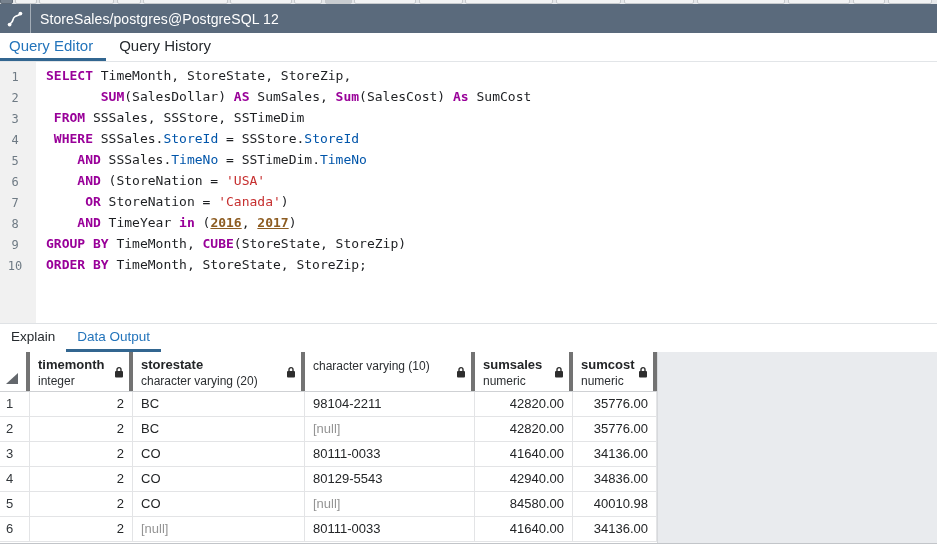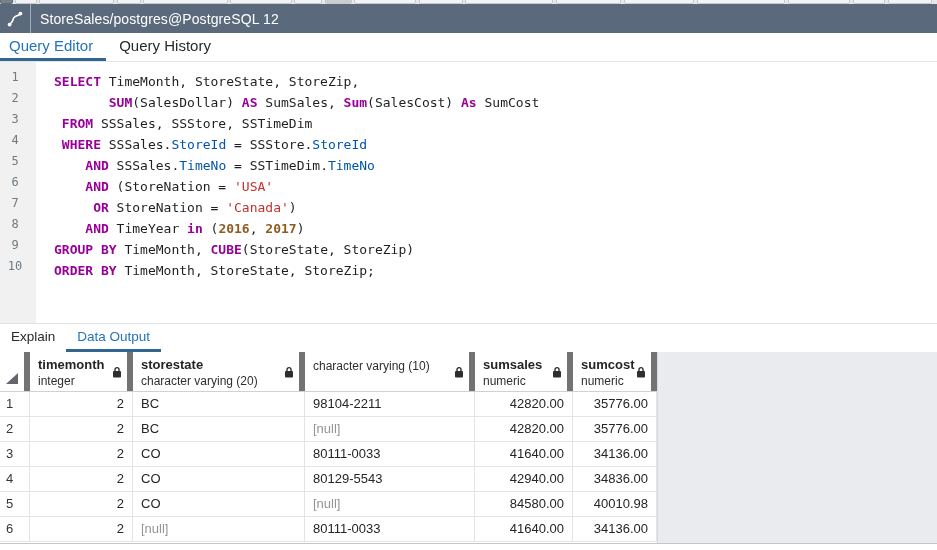--- a/index.html
+++ b/index.html
@@ -22,39 +22,39 @@
   .editor-tabs { display:flex; height:29px; background:#fff; border-bottom:1px solid #e2e5e8; }
   .etab { display:flex; align-items:center; padding:0 13px; font-size:15px; color:#262a2e; cursor:pointer; border-bottom:3px solid transparent; }
   .etab:first-child { padding-left:9px; }
   .etab.active { color:var(--active-tab,#2374bb); border-bottom-color:var(--tab-underline,#326690); }
 
   
   .editor { position:relative; height:261px; background:#fff; }
   .gutter { position:absolute; left:0; top:0; width:36px; height:100%; background:#f1f1f1; }
   .gutter-nums { padding-top:5px; }
   .ln { height:21px; line-height:21px; text-align:center; width:30px; font-family:"DejaVu Sans Mono", monospace; font-size:12px; color:#6e7a84; }
-  .code { position:absolute; left:46px; top:9px; font-family:"DejaVu Sans Mono", monospace; font-size:13px; line-height:21px; color:#1d1f22; white-space:pre;margin-left:8px; }
+  .code { position:absolute; left:46px; top:3px; font-family:"DejaVu Sans Mono", monospace; font-size:13px; line-height:21px; color:#1d1f22; white-space:pre; }
   .code-line { height:21px; }
   .tok-kw { color:var(--kw,#990099); font-weight:bold; }
   .tok-str { color:var(--str,#c62f2f); }
-  .tok-num { color:var(--num,#8d5c21); font-weight:bold; }
+  .tok-num { color:var(--num,#8d5c21); font-weight:bold;text-decoration:underline; }
   .tok-prop { color:var(--prop,#0055aa); }
 
   
   .result-panel { border-top:1px solid #dfe2e5; }
   .result-tabs { display:flex; height:28px; background:#fff; }
   .rtab { display:flex; align-items:center; padding:0 11px; font-size:13.5px; color:#262a2e; cursor:pointer; border-bottom:3px solid transparent; }
   .rtab:first-child { }
   .rtab.active { color:var(--active-tab,#2374bb); border-bottom-color:var(--tab-underline,#326690); }
 
   
   .grid { position:relative; height:192px; background:#e9ebee; border-bottom:1px solid #c2c5c9; overflow:hidden; }
   .grid-left { position:absolute; left:0; top:0; width:658px; height:100%; background:#fff; border-right:1px solid #d7d9dc; }
   .grid-header { display:flex; height:40px; border-bottom:1px solid #cfd1d4; background:#fff; }
-  .hcell { position:relative; border-right:6px solid #737373; padding:5px 18px 0 8px; }
+  .hcell { position:relative; border-right:4px solid #737373; padding:5px 18px 0 8px; }
   .hname { font-size:13px; font-weight:bold; color:#232527; line-height:15px; }
   .htype { font-size:12px; color:#2c2f32; line-height:14px; margin-top:2px; }
   .lock { position:absolute; right:5px; top:50%; transform:translateY(-50%); line-height:0; }
   .corner { width:30px; padding:0; }
   .corner svg { position:absolute; left:6px; bottom:7px; }
   .col-0 { width:103px; } .col-1 { width:172px; } .col-2 { width:170px; } .col-3 { width:98px; } .col-4 { width:84px; }
   .grow { display:flex; height:25px; border-bottom:1px solid #e3e4e6; background:#fff; }
   .cell { border-right:1px solid #e3e4e6; font-size:13px; color:#232527; line-height:24px; padding:0 8px; overflow:hidden; white-space:nowrap; }
   .rownum { width:30px; padding:0 0 0 6px; color:#33373b; }
   .grow .col-0, .grow .col-3, .grow .col-4 { text-align:right; }

